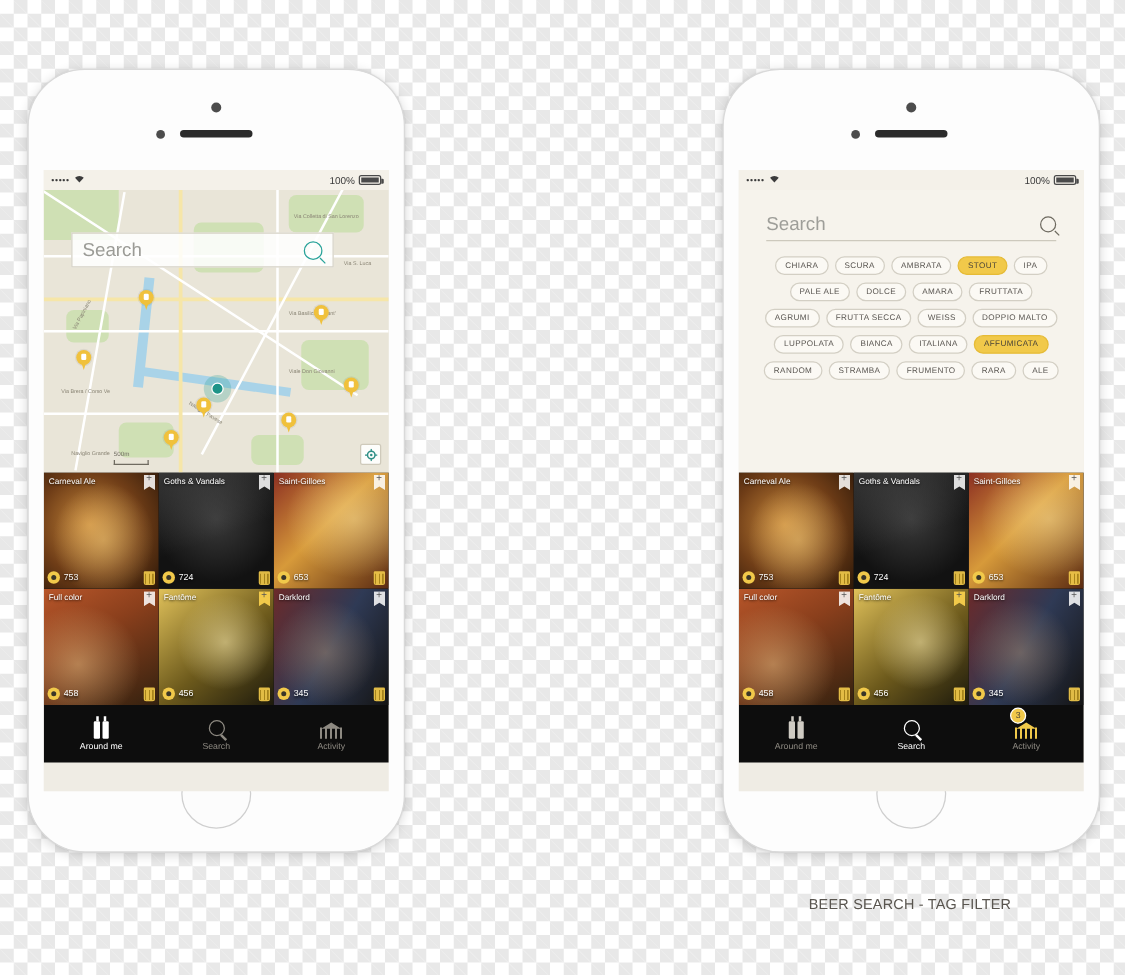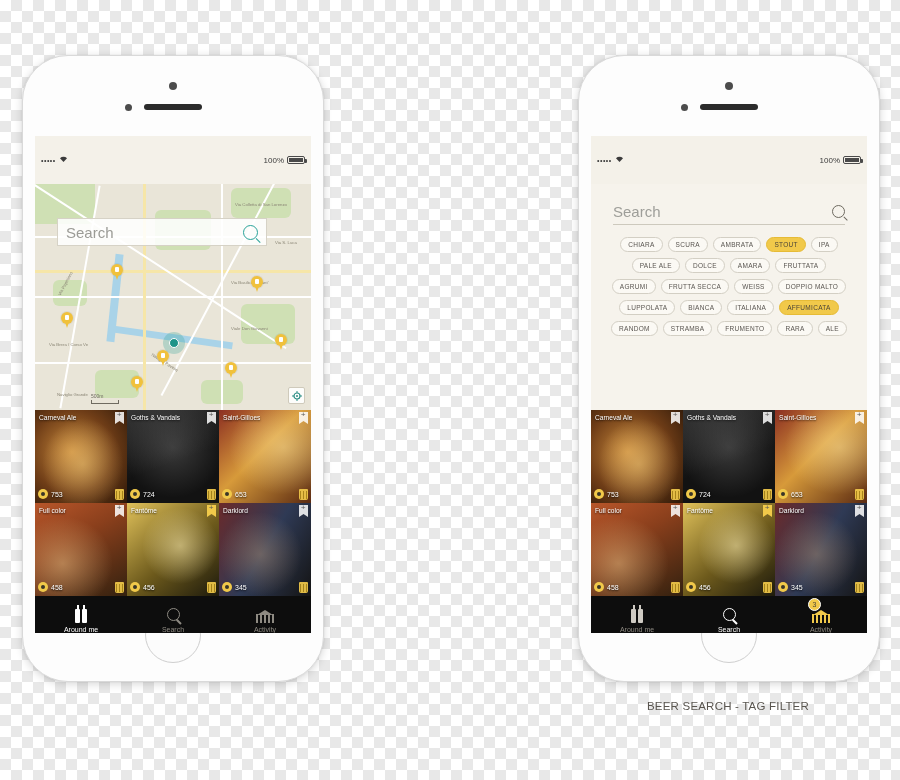--- a/index.html
+++ b/index.html
@@ -55,21 +55,21 @@
   .screen{
     position:absolute;left:12px;top:80px;
     width:276px;height:497px;
     background:#efece4;
     overflow:hidden;
   }
 
   
   .statusbar{
     height:16px;display:flex;align-items:center;
-    padding:16px 6px;font-size:8px;color:#3b3b3b;
+    padding:0 6px;font-size:8px;color:#3b3b3b;
     background:#f4f1e9;
   }
   .dots{letter-spacing:.5px;font-size:7px;}
   .wifi{margin-left:3px;display:inline-block;}
   .sb-spacer{flex:1;}
   .batt-pct{font-size:8px;margin-right:3px;}
   .batt{
     width:18px;height:8px;border:1px solid #4a4a4a;border-radius:2px;
     position:relative;box-sizing:border-box;
   }
@@ -267,21 +267,21 @@
   }
   .bank.gold:before{background:repeating-linear-gradient(90deg,#f1c94a 0 2px,transparent 2px 4px);}
   .bank.gold:after{border-bottom-color:#f1c94a;}
 
   
   .caption{
     position:absolute;text-align:center;width:300px;
     font-size:11.5px;color:#59554f;letter-spacing:.2px;
   }
   .caption.left{left:22px;top:718px;}
-  .caption.right{left:578px;top:700px;}
+  .caption.right{left:578px;top:718px;}
 </style>
 </head>
 <body>
 
 <div class="checker"></div>
 
 <div class="stage">
 
   <div class="phone left">
     <div class="cam"></div>

